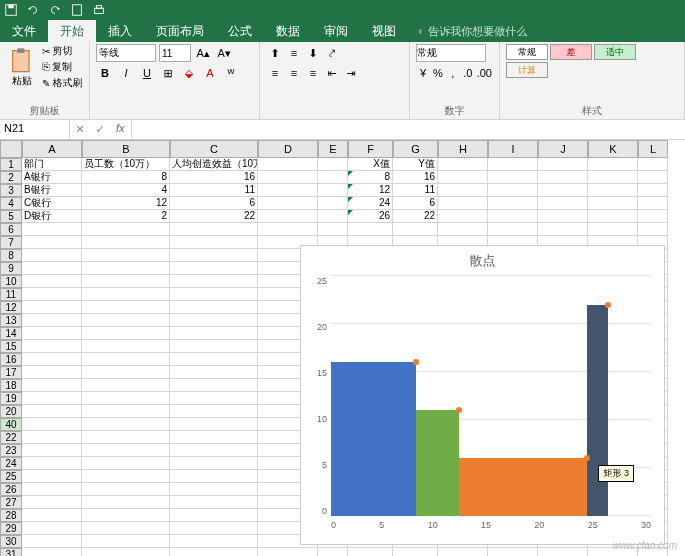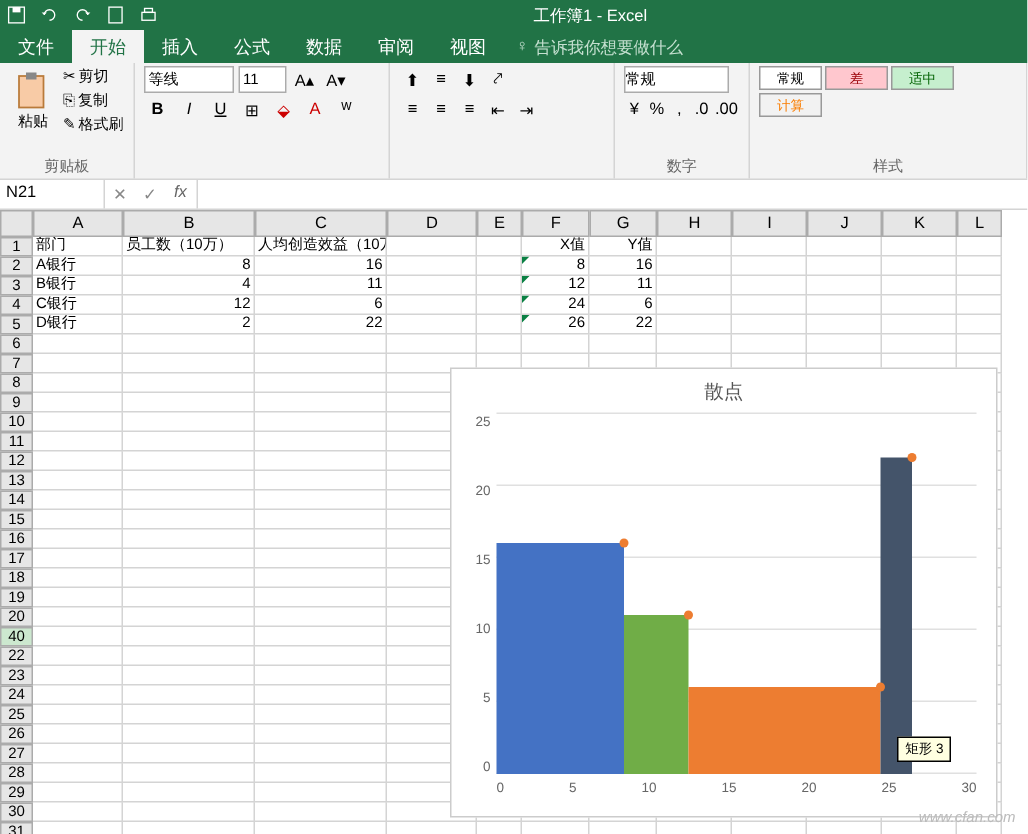--- a/index.html
+++ b/index.html
@@ -101,27 +101,27 @@
         <path d="M12 8 l2 -2 l-4 0 z" fill="#fff"></path>
       </svg>
     <svg class="qat-icon" viewBox="0 0 16 16">
         <rect x="3" y="2" width="10" height="12" fill="none" stroke="#fff"></rect>
       </svg>
     <svg class="qat-icon" viewBox="0 0 16 16">
         <rect x="3" y="6" width="10" height="6" fill="none" stroke="#fff"></rect>
         <rect x="5" y="3" width="6" height="3" fill="none" stroke="#fff"></rect>
       </svg>
   </div>
-  <div class="title-text">工作簿1 - Excel</div>
 </div>
 
 <div class="tabs">
   <div class="tab">文件</div>
   <div class="tab active">开始</div>
   <div class="tab">插入</div>
+  <div class="tab">页面布局</div>
   <div class="tab">公式</div>
   <div class="tab">数据</div>
   <div class="tab">审阅</div>
   <div class="tab">视图</div>
   <div class="tell-me">
     <span>♀</span>
     <span>告诉我你想要做什么</span>
   </div>
 </div>
 
@@ -755,17 +755,17 @@
         <div class="grid-line" style="bottom: 240px;"></div>
         <div class="bar-rect" style="left: 0px; width: 85.3333px; height: 153.6px; background: rgb(68, 114, 196);"></div>
         <div class="bar-rect" style="left: 85.3333px; width: 42.6667px; height: 105.6px; background: rgb(112, 173, 71);"></div>
         <div class="bar-rect" style="left: 128px; width: 128px; height: 57.6px; background: rgb(237, 125, 49);"></div>
         <div class="bar-rect" style="left: 256px; width: 21.3333px; height: 211.2px; background: rgb(68, 84, 106);"></div>
         <div class="scatter-pt" style="left: 85.3333px; bottom: 153.6px;"></div>
         <div class="scatter-pt" style="left: 128px; bottom: 105.6px;"></div>
         <div class="scatter-pt" style="left: 256px; bottom: 57.6px;"></div>
         <div class="scatter-pt" style="left: 277.333px; bottom: 211.2px;"></div>
       </div>
-    <div class="tooltip" style="right:30px;bottom:36px">矩形 3</div>
+    <div class="tooltip" style="right:30px;bottom:62px">矩形 3</div>
   </div>
 
   <div class="watermark">www.cfan.com</div>
 </div>
 
 </body></html>

